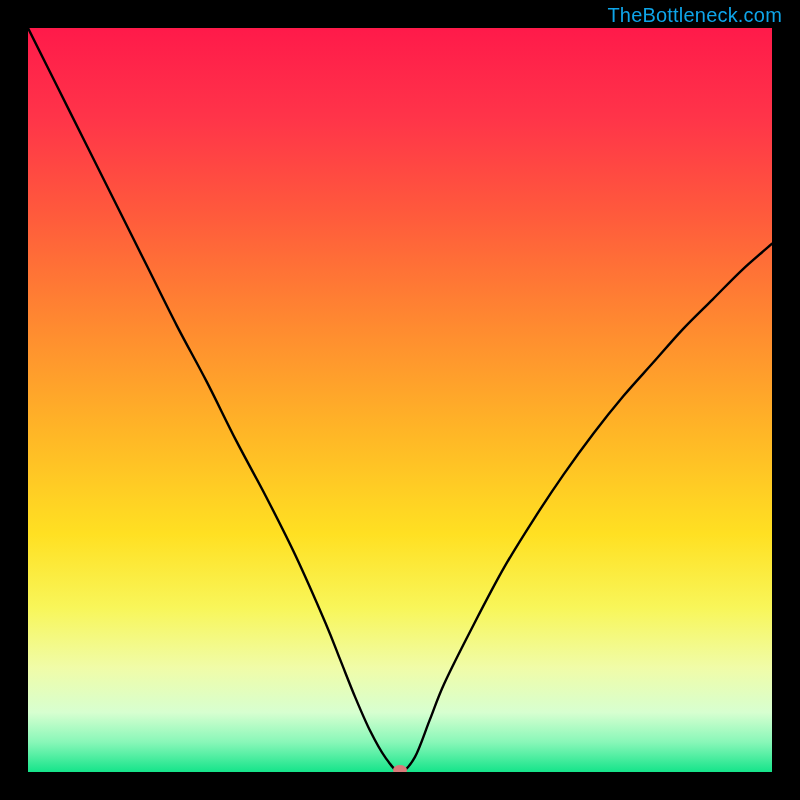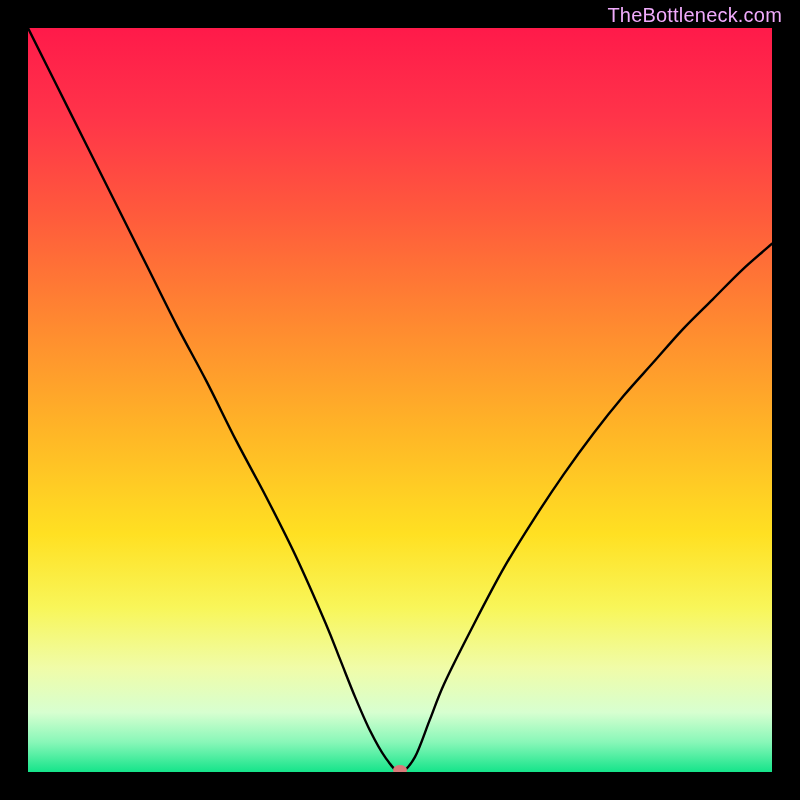--- a/index.html
+++ b/index.html
@@ -9,21 +9,21 @@
     height: 800px;
     background: #000;
     position: relative;
     overflow: hidden;
     font-family: Arial, Helvetica, sans-serif;
   }
   .watermark {
     position: absolute;
     top: 4px;
     right: 18px;
-    color: #f0abfc;
+    color: #0ea5e9;
     font-size: 20px;
     font-weight: 500;
     letter-spacing: 0.2px;
     z-index: 10;
   }
   .plot-area {
     position: absolute;
     left: 28px;
     top: 28px;
     width: 744px;

